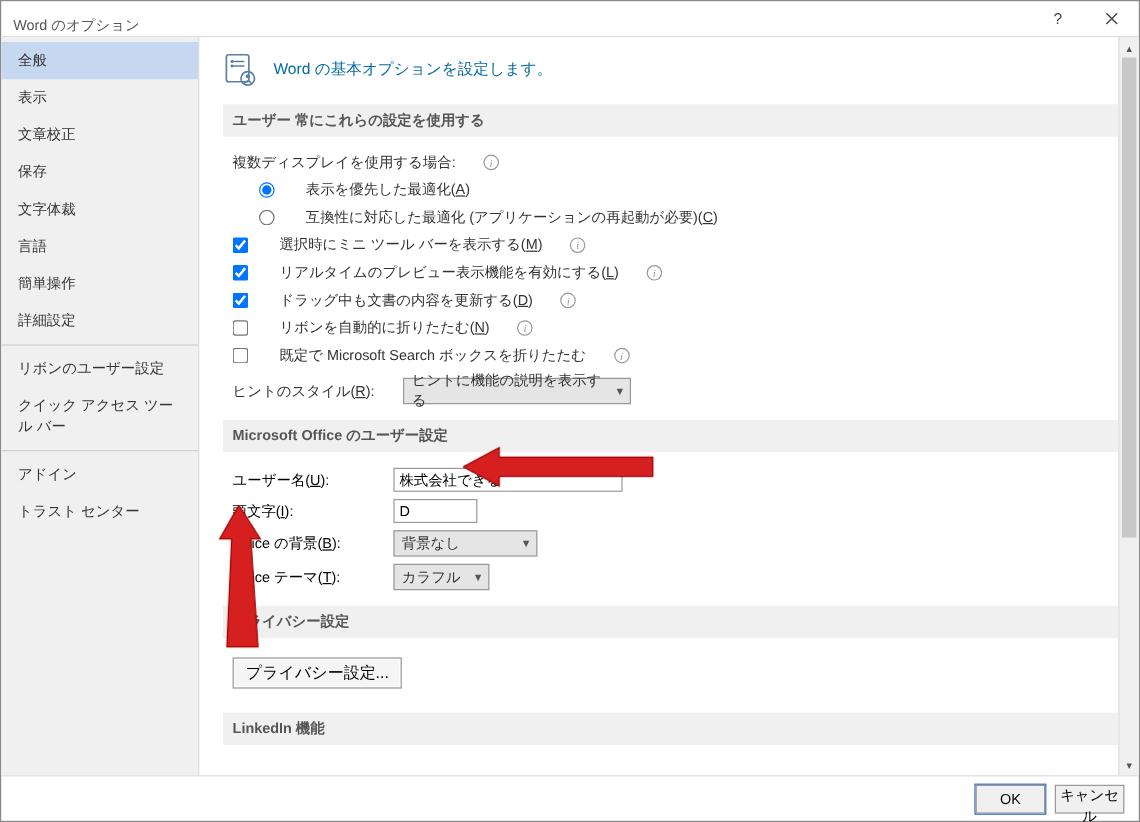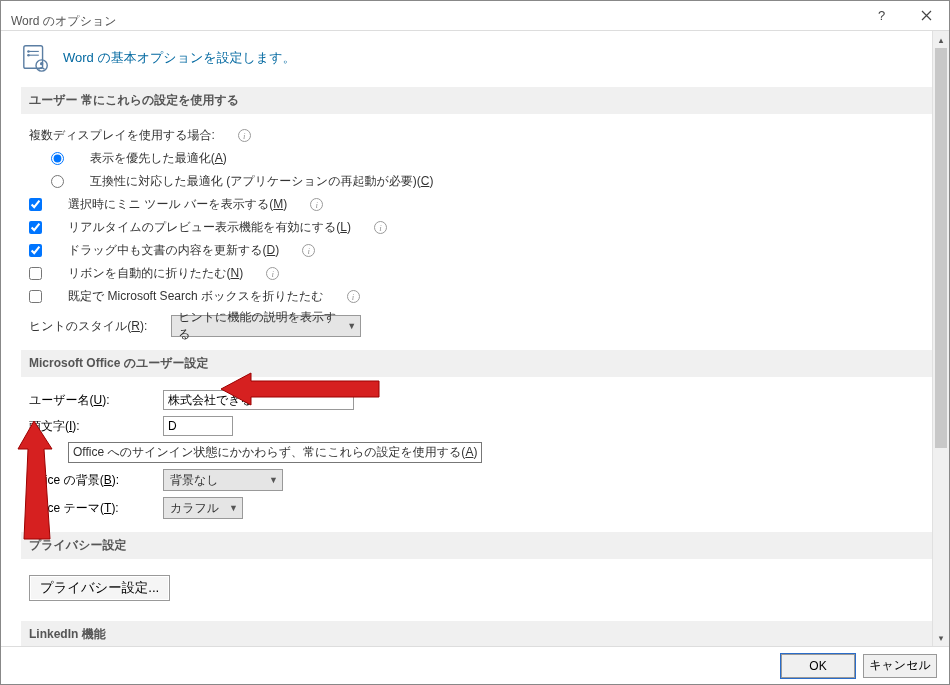--- a/index.html
+++ b/index.html
@@ -26,21 +26,21 @@
 .u { text-decoration: underline; }
 .info { display: inline-flex; width: 13px; height: 13px; border: 1px solid #999; border-radius: 50%; align-items: center; justify-content: center; font-size: 9px; color: #999; font-style: italic; font-family: serif; margin-left: 3px; }
 .form-row { display: flex; align-items: center; padding: 3px 0 3px 8px; gap: 24px; }
 .form-label { width: 110px; color: #000000; }
 input[type=text] { border: 1px solid #999; padding: 2px 4px; height: 20px; font-size: 12px; }
 .select { border: 1px solid #999; height: 22px; display: inline-flex; align-items: center; padding: 0 4px 0 6px; background: #e5e5e5; min-width: 80px; cursor: pointer; position: relative; }
 .select .caret { margin-left: auto; font-size: 9px; color: #555; }
 .btn-small { border: 1px solid #999; background: #f5f5f5; padding: 3px 10px; cursor: pointer; box-shadow: 0 0 0 1px #fff inset; }
 .boxed { border: 1px solid #777; padding: 1px 4px; }
 .footer { height: 38px; border-top: 1px solid #ddd; display: flex; align-items: center; justify-content: flex-end; padding: 0 12px; gap: 8px; }
-.btn { width: 74px; height: 24px; border: 1px solid #999; background: #f0f0f0; cursor: pointer; font-size: 12px; }
+.btn { width: 58px; height: 24px; border: 1px solid #999; background: #f0f0f0; cursor: pointer; font-size: 12px; }
 .btn.default { box-shadow: 0 0 0 1px #2a6cc9; }
 .arrow { position: absolute; pointer-events: none; z-index: 10; }
 .scrollbar-track { position: absolute; right: 0; top: 0; bottom: 0; width: 17px; background: #f0f0f0; border-left: 1px solid #e0e0e0; }
 .scroll-btn { height: 17px; display: flex; align-items: center; justify-content: center; font-size: 9px; color: #555; cursor: pointer; }
 .scroll-thumb { position: absolute; left: 2px; right: 2px; top: 17px; height: 400px; background: #c8c8c8; cursor: pointer; }
 </style>
 </head>
 <body>
 
 <div class="dialog">
@@ -48,20 +48,36 @@
     <span class="title">Word のオプション</span>
     <div class="help">?</div>
     <div class="close">
       <svg width="11" height="11" viewBox="0 0 11 11">
           <path d="M1 1 L10 10 M10 1 L1 10" stroke="currentColor" stroke-width="1.2"></path>
         </svg>
     </div>
   </div>
 
   <div class="body">
+    <div class="sidebar">
+      <div class="side-item selected">全般</div>
+      <div class="side-item">表示</div>
+      <div class="side-item">文章校正</div>
+      <div class="side-item">保存</div>
+      <div class="side-item">文字体裁</div>
+      <div class="side-item">言語</div>
+      <div class="side-item">簡単操作</div>
+      <div class="side-item">詳細設定</div>
+      <div class="side-sep"></div>
+      <div class="side-item">リボンのユーザー設定</div>
+      <div class="side-item">クイック アクセス ツール バー</div>
+      <div class="side-sep"></div>
+      <div class="side-item">アドイン</div>
+      <div class="side-item">トラスト センター</div>
+    </div>
 
     <div class="content-wrap">
       <div class="content">
         <div class="header-row">
           <svg class="header-icon" viewBox="0 0 32 32">
             <rect x="3" y="3" width="20" height="24" rx="2" fill="none" stroke="#5b7ea3" stroke-width="1.5"></rect>
             <line x1="7" y1="9" x2="19" y2="9" stroke="#5b7ea3" stroke-width="1.2"></line>
             <line x1="7" y1="13" x2="19" y2="13" stroke="#5b7ea3" stroke-width="1.2"></line>
             <circle cx="8" cy="9" r="1.3" fill="#5b7ea3"></circle>
             <circle cx="8" cy="13" r="1.3" fill="#5b7ea3"></circle>
@@ -122,24 +138,20 @@
         <div class="section-head">Microsoft Office のユーザー設定</div>
 
         <div class="form-row">
           <span class="form-label"><span>ユーザー名(</span><span class="u">U</span><span>):</span></span>
           <input type="text" style="width: 191px;" value="株式会社できる">
         </div>
         <div class="form-row">
           <span class="form-label"><span>頭文字(</span><span class="u">I</span><span>):</span></span>
           <input type="text" style="width: 70px;" value="D">
         </div>
-        <div class="row">
-          <input type="checkbox" checked="" style="">
-          <label class="boxed"><span>Office へのサインイン状態にかかわらず、常にこれらの設定を使用する(</span><span class="u">A</span><span>)</span></label>
-        </div>
         <div class="form-row">
           <span class="form-label"><span>Office の背景(</span><span class="u">B</span><span>):</span></span>
           <div class="select" style="width:120px;">
             <span>背景なし</span>
               <span class="caret">▼</span>
           </div>
         </div>
         <div class="form-row">
           <span class="form-label"><span>Office テーマ(</span><span class="u">T</span><span>):</span></span>
           <div class="select" style="width:80px;">

